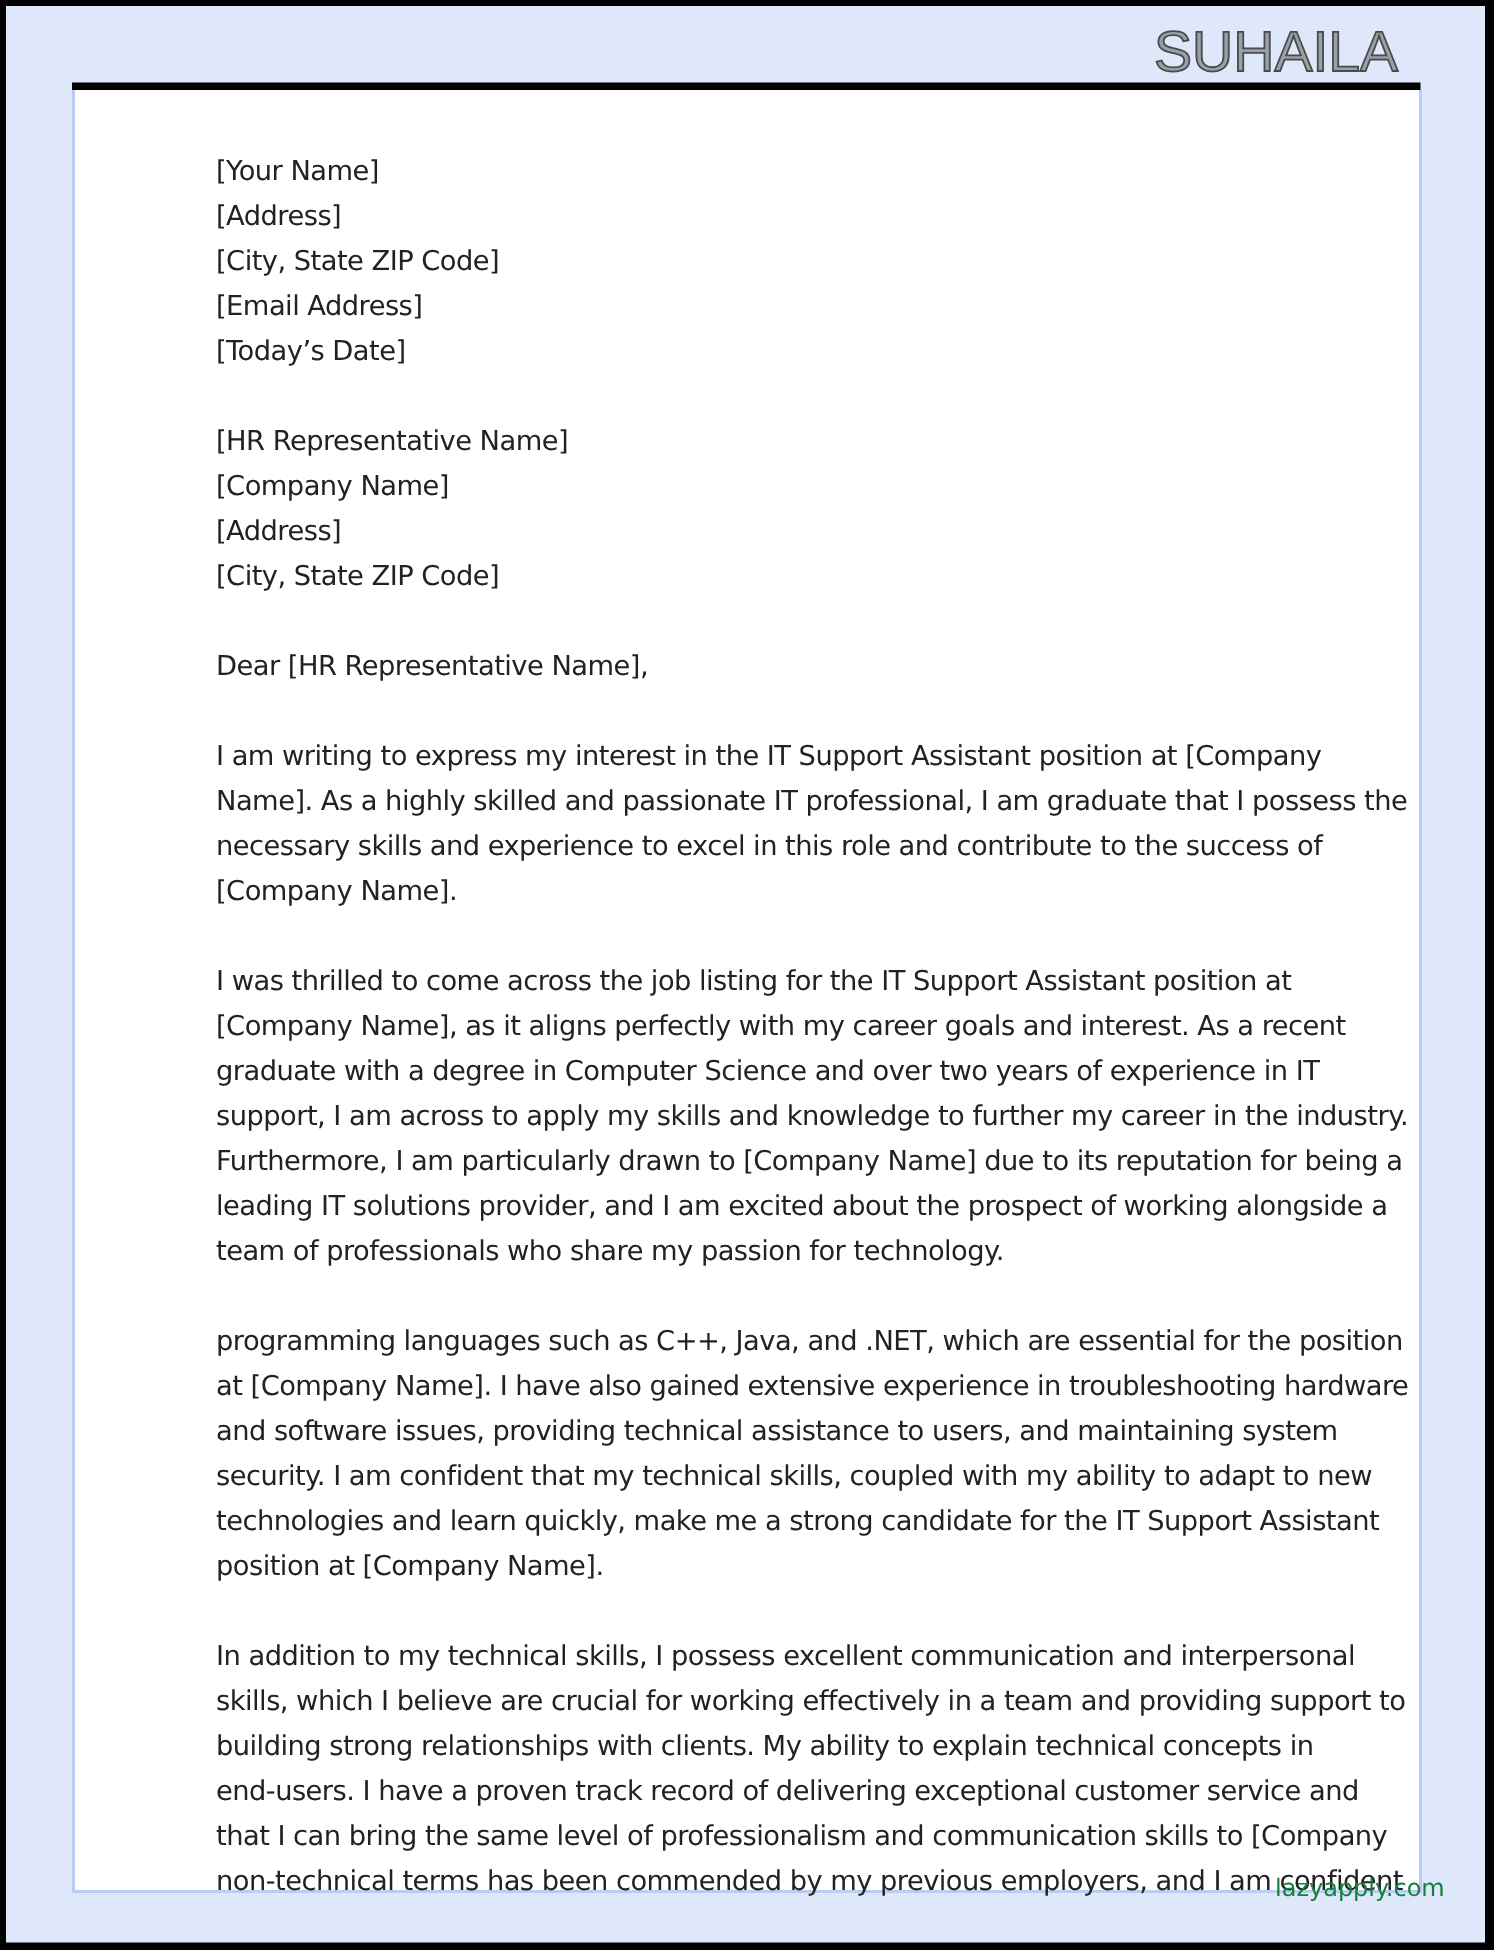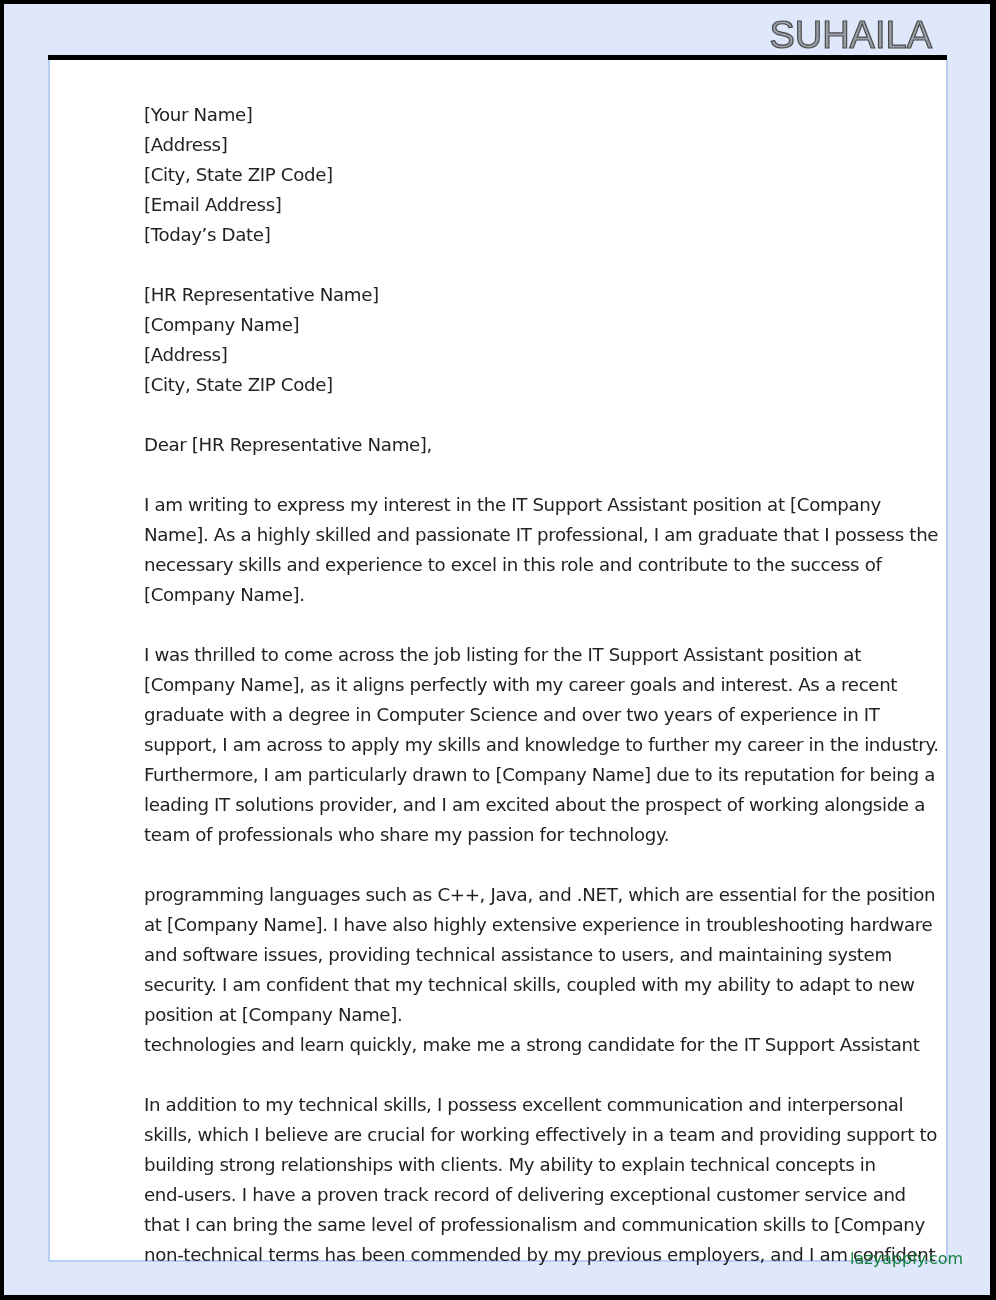--- a/index.html
+++ b/index.html
@@ -78,25 +78,25 @@
       <span class="line">graduate with a degree in Computer Science and over two years of experience in IT</span>
       <span class="line">support, I am across to apply my skills and knowledge to further my career in the industry.</span>
       <span class="line">Furthermore, I am particularly drawn to [Company Name] due to its reputation for being a</span>
       <span class="line">leading IT solutions provider, and I am excited about the prospect of working alongside a</span>
       <span class="line">team of professionals who share my passion for technology.</span>
     </div>
     <div class="gap"></div>
 
     <div>
       <span class="line">programming languages such as C++, Java, and .NET, which are essential for the position</span>
-      <span class="line">at [Company Name]. I have also highly extensive experience in troubleshooting hardware</span>
+      <span class="line">at [Company Name]. I have also gained extensive experience in troubleshooting hardware</span>
       <span class="line">and software issues, providing technical assistance to users, and maintaining system</span>
       <span class="line">security. I am confident that my technical skills, coupled with my ability to adapt to new</span>
+      <span class="line">technologies and learn quickly, make me a strong candidate for the IT Support Assistant</span>
       <span class="line">position at [Company Name].</span>
-      <span class="line">technologies and learn quickly, make me a strong candidate for the IT Support Assistant</span>
     </div>
     <div class="gap"></div>
 
     <div>
       <span class="line">In addition to my technical skills, I possess excellent communication and interpersonal</span>
       <span class="line">skills, which I believe are crucial for working effectively in a team and providing support to</span>
       <span class="line">building strong relationships with clients. My ability to explain technical concepts in</span>
       <span class="line">end-users. I have a proven track record of delivering exceptional customer service and</span>
       <span class="line">that I can bring the same level of professionalism and communication skills to [Company</span>
       <span class="line">non-technical terms has been commended by my previous employers, and I am confident</span>

